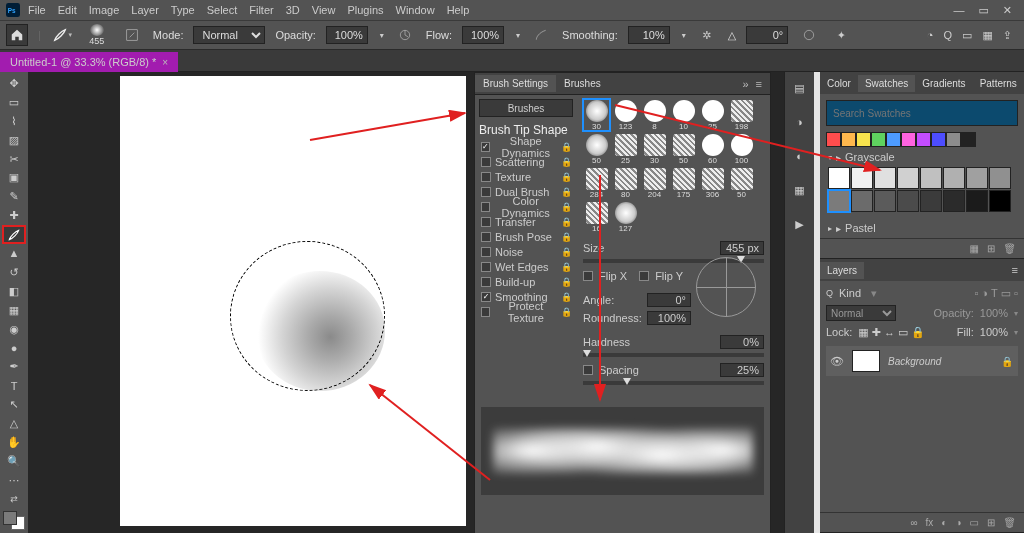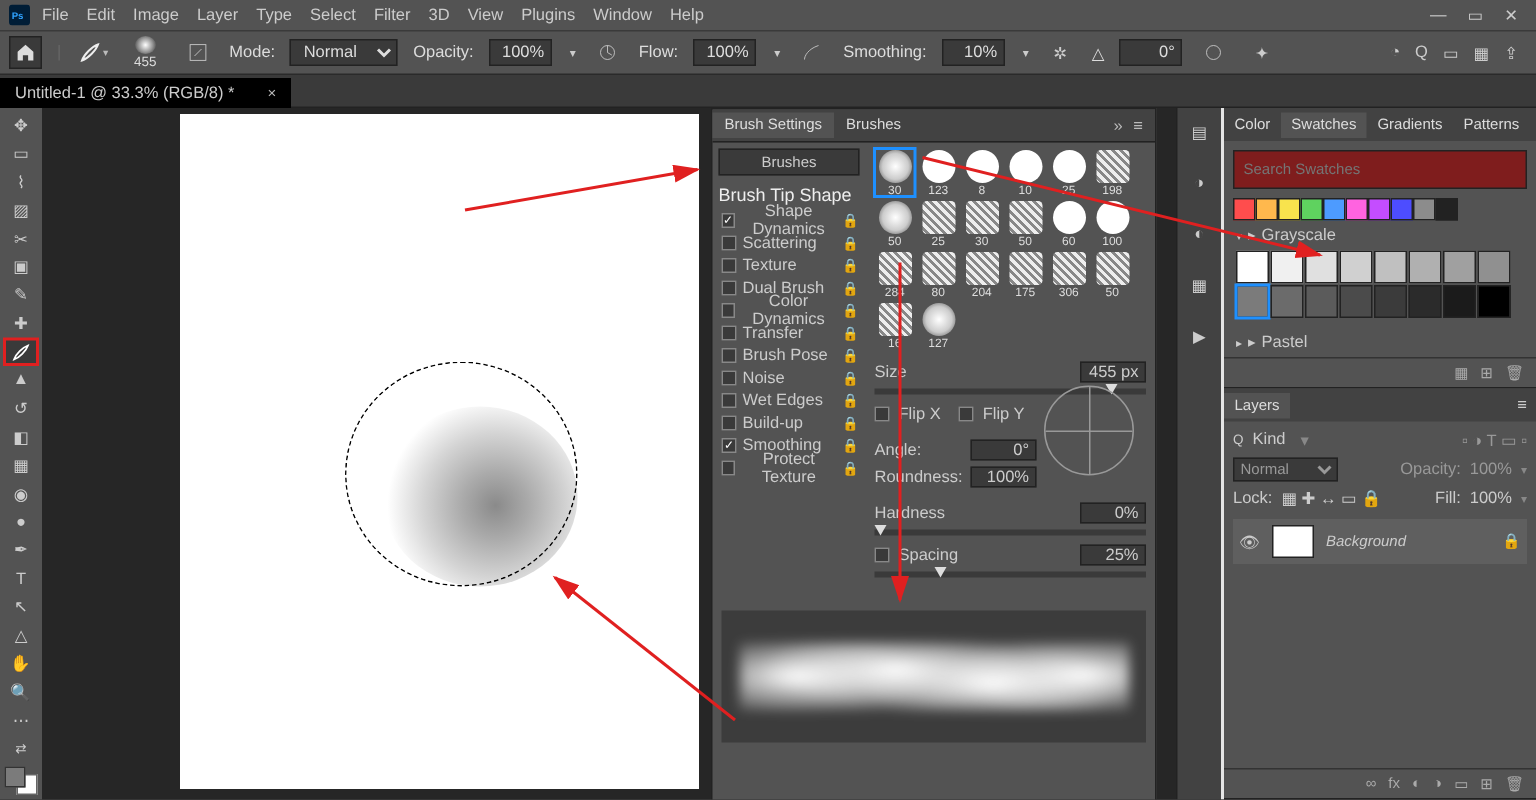--- a/index.html
+++ b/index.html
@@ -21,21 +21,21 @@
 .optbar .icon-btn { width:22px; height:22px; display:flex; align-items:center; justify-content:center; }
 .optbar .lbl { color:#ddd; font-size:11px; }
 .optbar select, .optbar .val { background:#3a3a3a; border:1px solid #222; color:#ddd; height:18px; font-size:11px; padding:0 4px; }
 .optbar select { width:72px; }
 .optbar .val { width:42px; display:inline-flex; align-items:center; justify-content:flex-end; }
 .optbar .chev { font-size:8px; margin-left:2px; color:#ccc; }
 .optbar .right-icons { margin-left:auto; display:flex; gap:10px; padding-right:6px; }
 
 
 .tabbar { height:22px; background:#3a3a3a; border-bottom:1px solid #222; display:flex; align-items:end; }
-.doctab { background:#000000; height:20px; padding:2px 10px; display:flex; align-items:center; gap:22px; font-size:11px; color:#eee; position:relative; top:1px; }
+.doctab { background:#a21caf; height:20px; padding:2px 10px; display:flex; align-items:center; gap:6px; font-size:11px; color:#eee; position:relative; top:1px; }
 .doctab .x { color:#bbb; font-size:10px; }
 
 
 .main { display:flex; height:461px; }
 
 
 .tools { width:28px; background:#535353; display:flex; flex-direction:column; align-items:center; padding:3px 0; gap:2px; }
 .tools .tbtn { width:22px; height:20px; display:flex; align-items:center; justify-content:center; position:relative; }
 .tools .tbtn.active { background:#3a3a3a; }
 .tools .tbtn.brush { outline:2px solid #e02020; outline-offset:-1px; }
@@ -85,29 +85,29 @@
 .angle-wheel::after { content:""; position:absolute; top:50%; left:0; width:100%; height:1px; background:#999; }
 
 .stroke-preview { margin:14px 6px 0; height:88px; background:#3c3c3c; display:flex; align-items:center; justify-content:center; position:relative; overflow:hidden; }
 .stroke-preview .stroke { position:absolute; width:260px; height:46px; background:radial-gradient(ellipse 50% 90% at 15% 50%, #fff 0%, rgba(255,255,255,0) 70%), radial-gradient(ellipse 50% 90% at 40% 40%, #fff 0%, rgba(255,255,255,0) 70%), radial-gradient(ellipse 50% 90% at 65% 60%, #fff 0%, rgba(255,255,255,0) 70%), radial-gradient(ellipse 50% 90% at 88% 48%, #fff 0%, rgba(255,255,255,0) 70%); filter:blur(4px); }
 
 
 .strip { width:30px; background:#424242; border-left:1px solid #222; display:flex; flex-direction:column; align-items:center; gap:14px; padding-top:6px; }
 .strip .sbtn { width:20px; height:20px; display:flex; align-items:center; justify-content:center; color:#ccc; }
 
 
-.rightcol { width:210px; background:#535353; display:flex; flex-direction:column; border-left:2px solid #e5e5e5;justify-content:flex-end; }
+.rightcol { width:210px; background:#535353; display:flex; flex-direction:column; border-left:6px solid #e5e5e5;justify-content:flex-end; }
 .rp { border-bottom:1px solid #222; }
 .rp .tabs { height:22px; background:#424242; display:flex; align-items:center; }
 .rp .tabs .t { padding:3px 7px; font-size:10px; color:#ddd; }
 .rp .tabs .t.active { background:#535353; }
 .rp .tabs .menu { margin-left:auto; padding:0 6px; color:#ccc; }
 
 .swatch-search { margin:6px; }
-.swatch-search input { width:100%; background:#7f1d1d; border:1px solid #222; color:#aaa; height:18px; padding:12px 6px; font-size:10px; }
+.swatch-search input { width:100%; background:#0c4a6e; border:1px solid #222; color:#aaa; height:18px; padding:12px 6px; font-size:10px; }
 .swatch-row { display:flex; flex-wrap:wrap; gap:0; padding:0 6px; }
 .swatch-row .sq { width:15px; height:15px; border:1px solid #222; }
 .folder-row { display:flex; align-items:center; gap:4px; padding:4px 8px; font-size:10px; cursor:default; }
 .folder-row .chev { font-size:8px; }
 .gray-grid { display:grid; grid-template-columns:repeat(8,22px); grid-auto-rows:22px; gap:1px; padding:0 8px 6px; }
 .gray-grid .gsq { border:1px solid #222; }
 .gray-grid .gsq.sel { outline:2px solid #1e90ff; outline-offset:-1px; }
 
 .rp-foot { height:20px; display:flex; align-items:center; justify-content:flex-end; gap:8px; padding:0 8px; border-top:1px solid #333;}
 .rp-foot span { font-size:10px; color:#aaa; }

